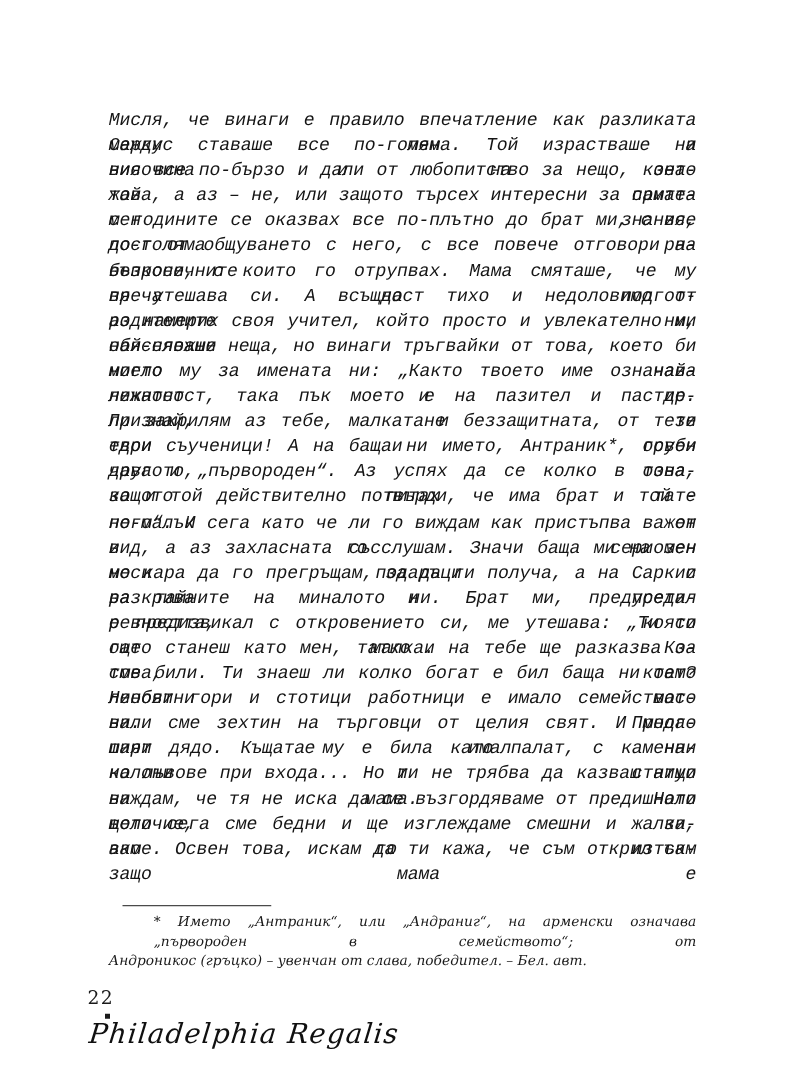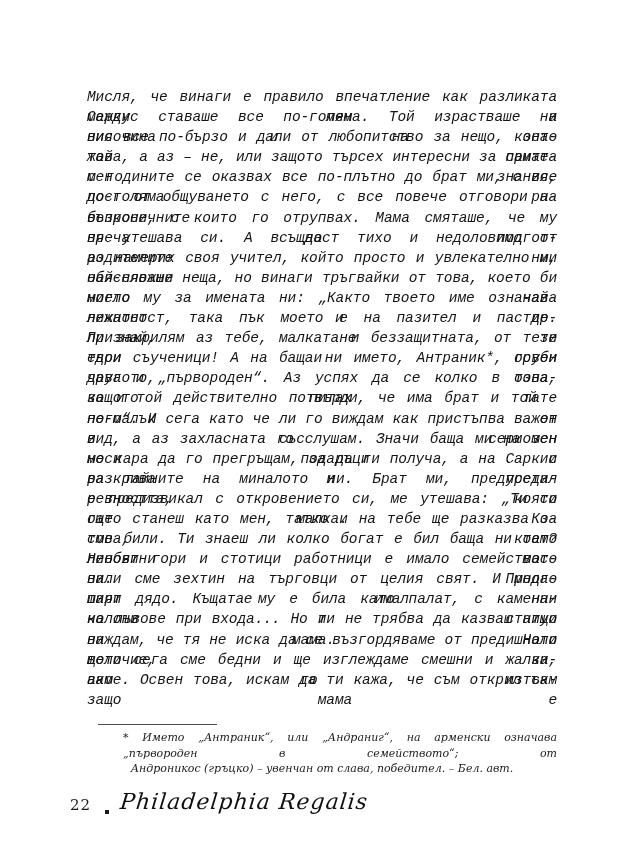--- a/index.html
+++ b/index.html
@@ -52,28 +52,29 @@
     font-size: 11px;
     line-height: 15.5px;
     color: #1a1a1a;
   }
   .footnote-line-1 {
     text-align: justify;
     text-align-last: justify;
     margin-left: 36px;
   }
   .footnote-line-2 {
-    text-align: center;
+    text-align: left;
   }
   .footer {
     position: absolute;
     left: 70px;
     top: 789px;
     display: flex;
-    align-items: flex-end;
+    align-items: flex-start;
+    flex-direction: column;
   }
   .page-number {
     font-size: 15px;
     font-style: normal;
     color: #1a1a1a;
     letter-spacing: 1px;
   }
   .footer-dot {
     width: 4px;
     height: 4px;

